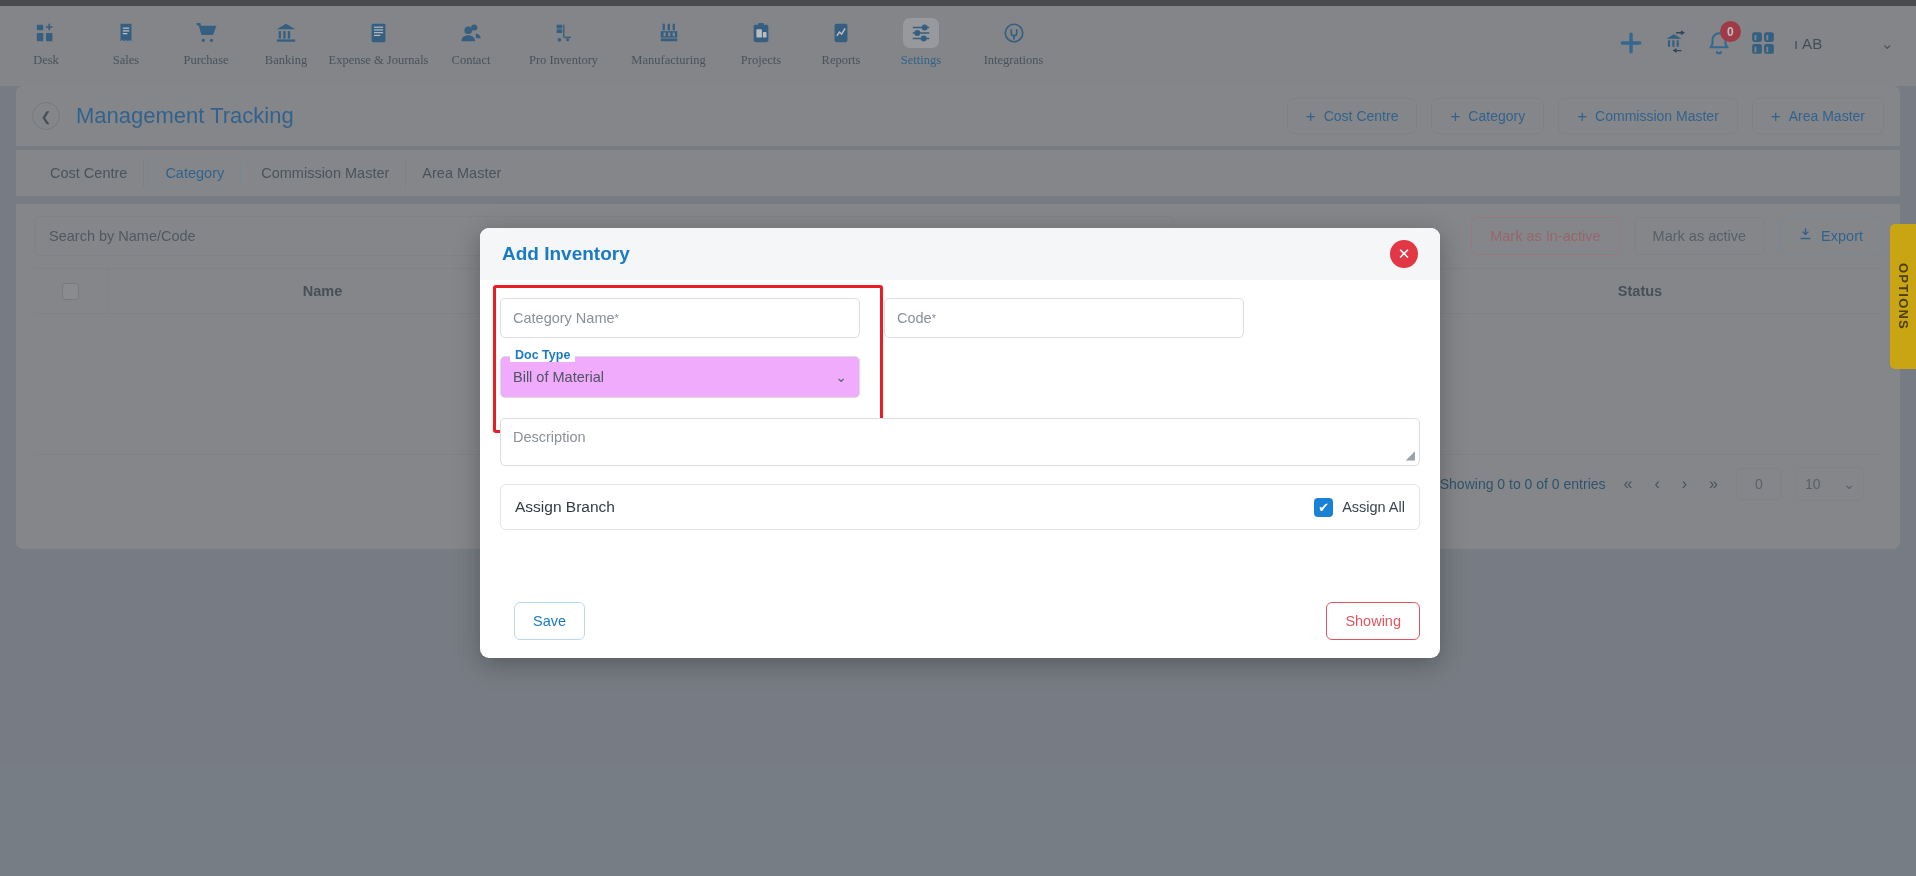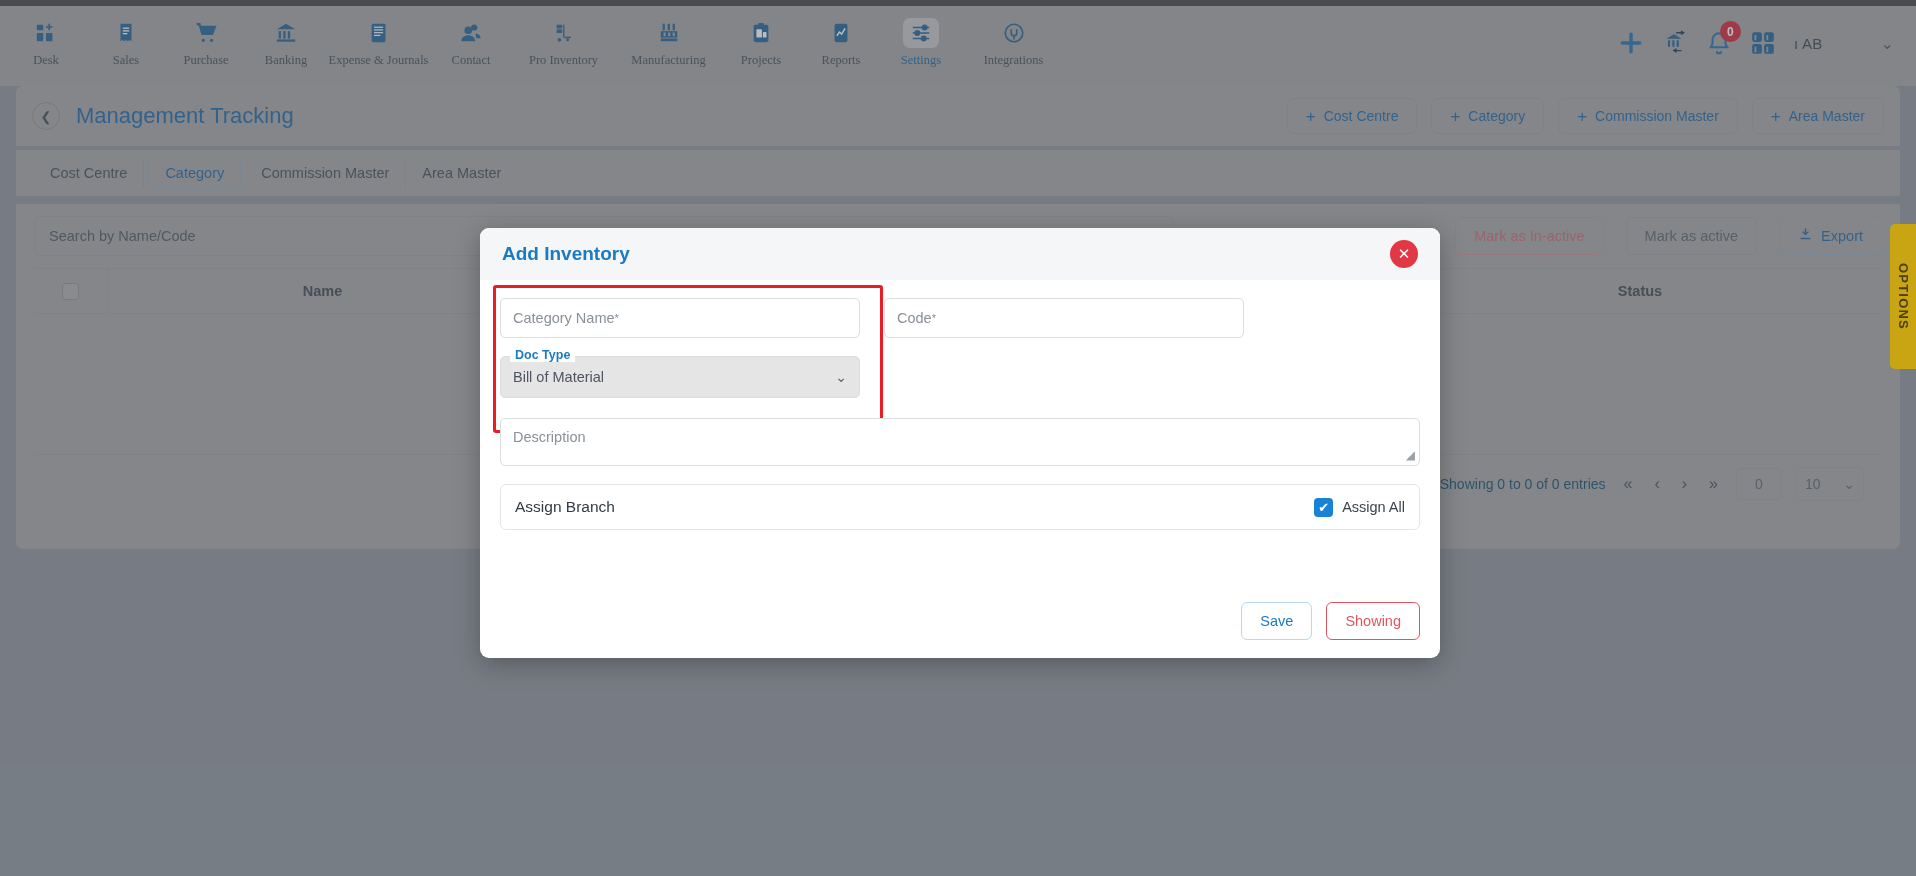--- a/index.html
+++ b/index.html
@@ -102,21 +102,21 @@
     background: #a3a3a3; border-radius: 0 0 7px 7px;
   }
   .toolbar {
     display: flex; align-items: center; height: 64px; padding: 0 18px;
   }
   .search-box {
     width: 1140px; height: 40px; border: 1px solid #9b9b9b; border-radius: 5px;
     display: flex; align-items: center; padding: 0 14px;
     font-size: 14.5px; color: #4b545e; background: transparent;
   }
-  .toolbar-right { margin-left: auto; display: flex; gap: 22px; align-items:center;padding-left:20px; }
+  .toolbar-right { margin-left: auto; display: flex; gap: 14px; align-items:center;padding-left:20px; }
   .tbtn {
     height: 38px; border-radius: 6px; font-size: 14.5px;
     display: flex; align-items: center; gap: 8px; padding: 0 18px; cursor: pointer;
     background: transparent; font-family: "Liberation Sans", sans-serif;
   }
   .tbtn.danger { border: 1px solid #c58b90; color: #c26a72; }
   .tbtn.neutral { border: 1px solid #9b9b9b; color: #56606a; }
   .tbtn.primary { border: 1px solid #8fa3b5; color: #1565a8; }
 
   .thead {
@@ -201,21 +201,21 @@
   .req { color: #8a9098; font-size: 11px; vertical-align: super; }
 
   .float-wrap { position: relative; margin-top: 18px; }
   .float-label {
     position: absolute; top: -8px; left: 10px; background: #fff; padding: 0 5px;
     font-size: 12.5px; color: #1a7bc4; font-weight: bold;
   }
   .select {
     height: 42px; border: 1px solid #d9dde1; border-radius: 5px;
     display: flex; align-items: center; padding: 0 12px;
-    font-size: 14.5px; color: #4d5560; background: #e5e5e5; cursor: pointer;
+    font-size: 14.5px; color: #4d5560; background: #f0abfc; cursor: pointer;
   }
   .chev { margin-left: auto; color: #5c656f; font-size: 14px; }
 
   .redbox {
     position: absolute; left: 13px; top: 5px; width: 390px; height: 148px;
     border: 3px solid #ec1c24; border-radius: 3px; pointer-events: none;
   }
 
   .desc {
     margin-top: 20px; height: 48px; border: 1px solid #d9dde1; border-radius: 5px;
@@ -234,21 +234,21 @@
   .assign-title { font-size: 15.5px; color: #333b44; }
   .assign-right { margin-left: auto; display: flex; align-items: center; gap: 9px; }
   .chk {
     width: 19px; height: 19px; border-radius: 4px; background: #1a82d4;
     display: flex; align-items: center; justify-content: center;
     color: #fff; font-size: 13px; cursor: pointer;
   }
   .assign-lbl { font-size: 14.5px; color: #3b444d; }
 
   .modal-foot {
-    display: flex; justify-content: flex-end; gap: 14px;
+    display: flex; justify-content: space-between; gap: 14px;
     padding: 16px 20px 18px 34px;
   }
   .mbtn {
     height: 38px; min-width: 64px; border-radius: 6px; font-size: 14.5px;
     background: #fff; cursor: pointer; padding: 0 18px;
     font-family: "Liberation Sans", sans-serif;
   }
   .mbtn.save { border: 1px solid #b8d8ee; color: #1a7bc4; }
   .mbtn.cancel { border: 1px solid #e0555f; color: #e0555f; }
 </style>

